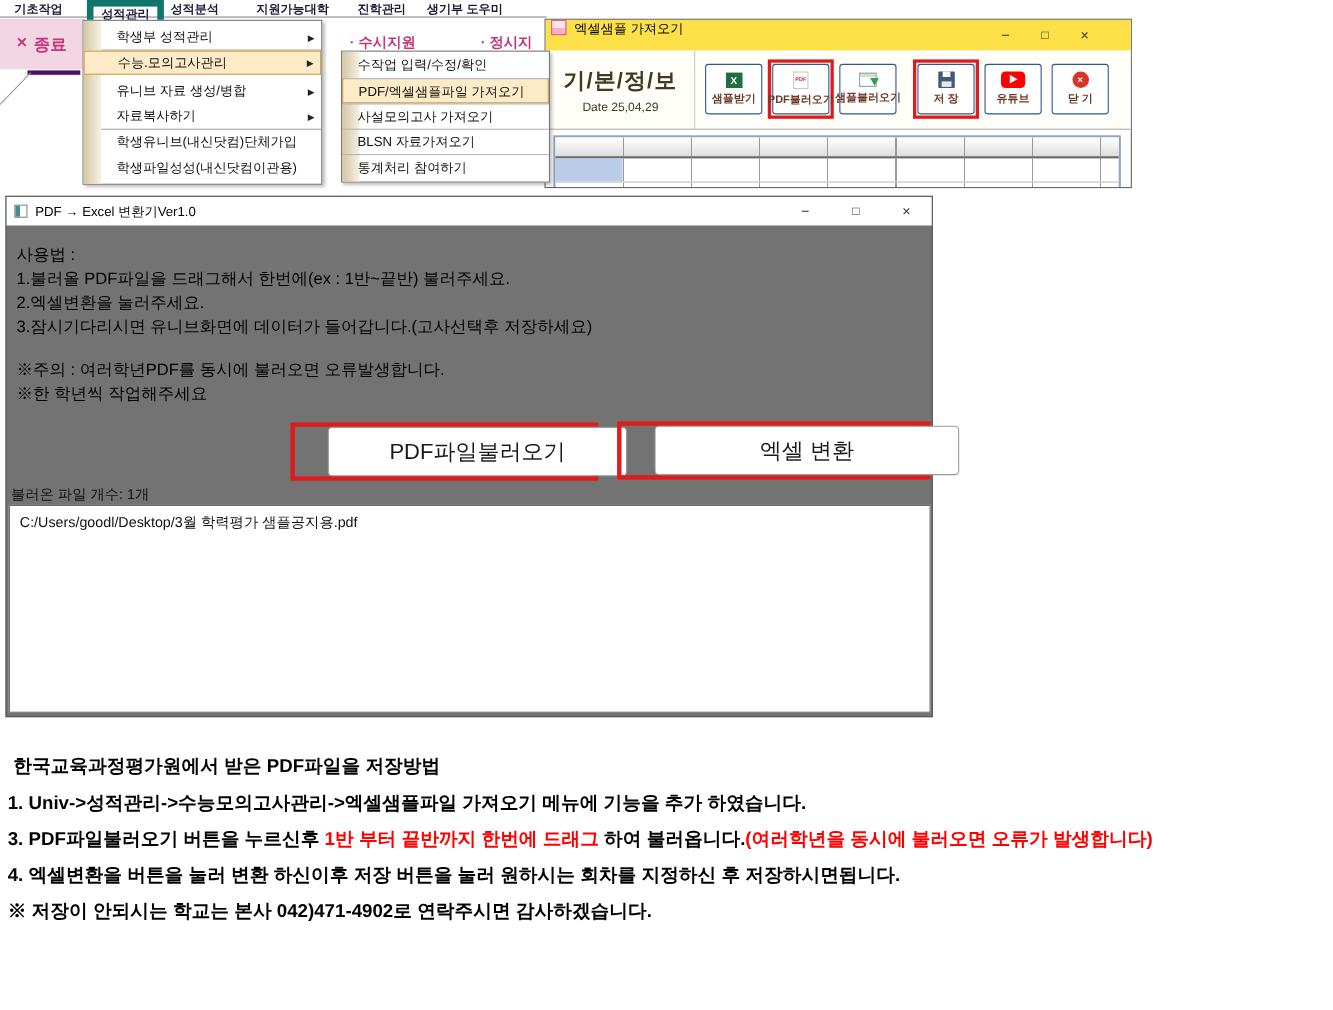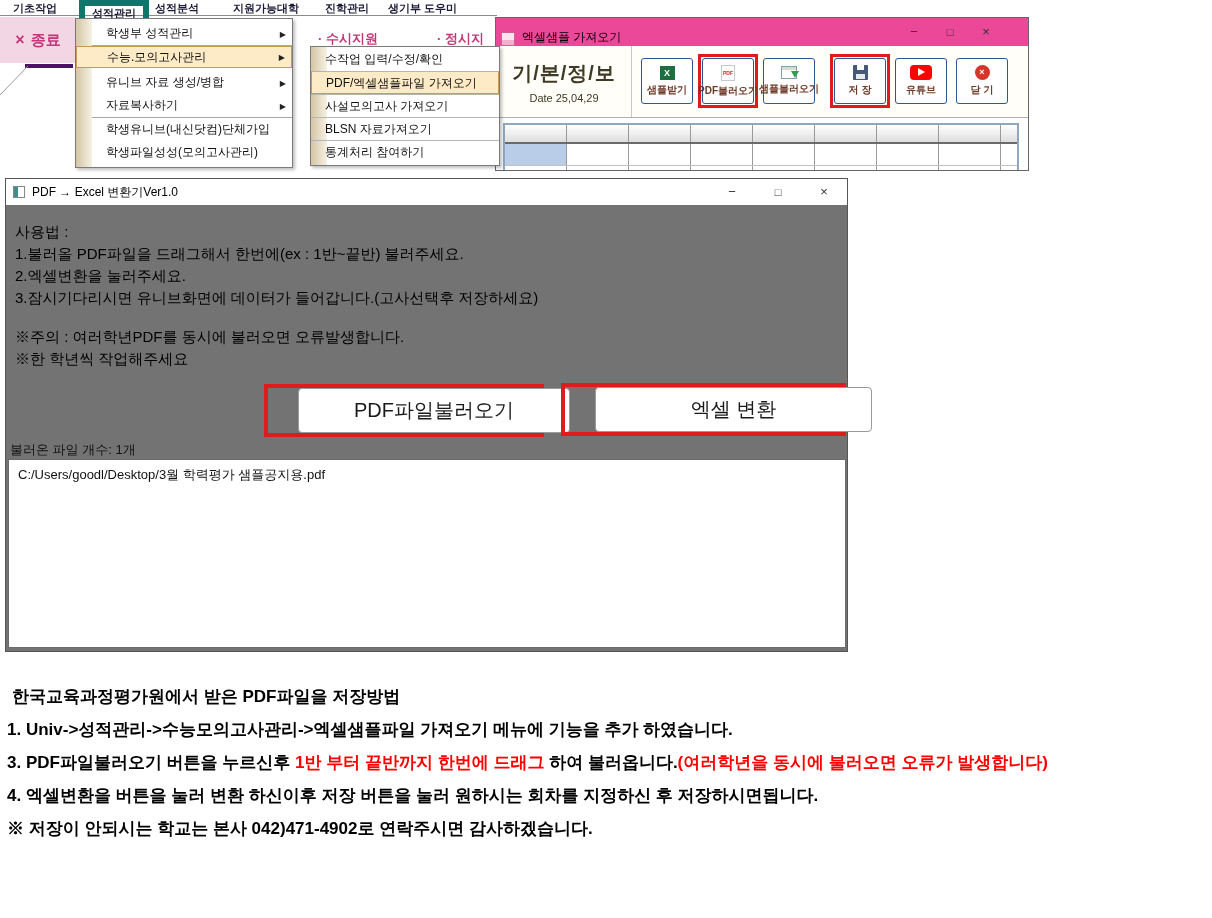--- a/index.html
+++ b/index.html
@@ -39,21 +39,21 @@
   .menu2 .menu-item { height:23px; line-height:22px; padding-left:14px; }
   .menu-item .arrow { position:absolute; right:6px; top:1px; font-size:8px; color:#222; }
   .menu-item.hl { background:#fcebc6; border:1px solid #c89c50; }
   .menu1 .menu-item.hl { height:22px; line-height:20px; }
   .menu-sep { border-top:1px solid #a8a8a8; margin-left:0; }
   .menu2 .menu-item + .menu-item, .menu2 .sep { border-top:1px solid #b5b5b5; }
 
   
   .xwin { position:absolute; left:495px; top:17px; width:534px; height:154px; background:#fff;
     border:1px solid #666; z-index:3; overflow:hidden; }
-  .xwin-titlebar { position:relative; height:28px; background:#ec4899; display:flex; align-items:flex-end; padding-left:5px; }
+  .xwin-titlebar { position:relative; height:28px; background:#fde047; display:flex; align-items:flex-start; padding-left:5px; }
   .xwin-icon { width:14px; height:14px; border:1px solid #d06090; background:linear-gradient(#fbe3ef 55%, #f3aed0 55%); flex:none; }
   .xwin-title { font-size:12px; margin-left:7px; color:#000; }
   .win-controls { position:absolute; top:0; height:100%; display:flex; align-items:center; }
   .xwin .win-controls { right:24px; }
   .wc { width:36px; text-align:center; font-size:13px; color:#333; line-height:28px; cursor:default; }
   .wc-max { font-size:11px; }
   .xwin-toolbar { position:relative; height:72px; background:#fffef8; border-bottom:1px solid #b0b0b0; }
   .vsep { position:absolute; left:135px; top:0; bottom:0; width:1px; background:#c8c8c8; }
   .info { position:absolute; left:8px; top:14px; width:120px; text-align:center; color:#3e3a26; }
   .info-title { font-size:20px; font-weight:bold; letter-spacing:1px; white-space:nowrap; }
@@ -223,21 +223,21 @@
   </div>
   <div class="menu-item">
     <span>자료복사하기</span>
     <span class="arrow">▶</span>
   </div>
   <div class="menu-sep"></div>
   <div class="menu-item">
     <span>학생유니브(내신닷컴)단체가입</span>
   </div>
   <div class="menu-item">
-    <span>학생파일성성(모의고사관리)</span>
+    <span>학생파일성성(내신닷컴이관용)</span>
   </div>
 </div>
 
 <div class="menu menu2">
   <div class="menu-item">
     <span>수작업 입력/수정/확인</span>
   </div>
   <div class="menu-item hl">
     <span>PDF/엑셀샘플파일 가져오기</span>
   </div>

